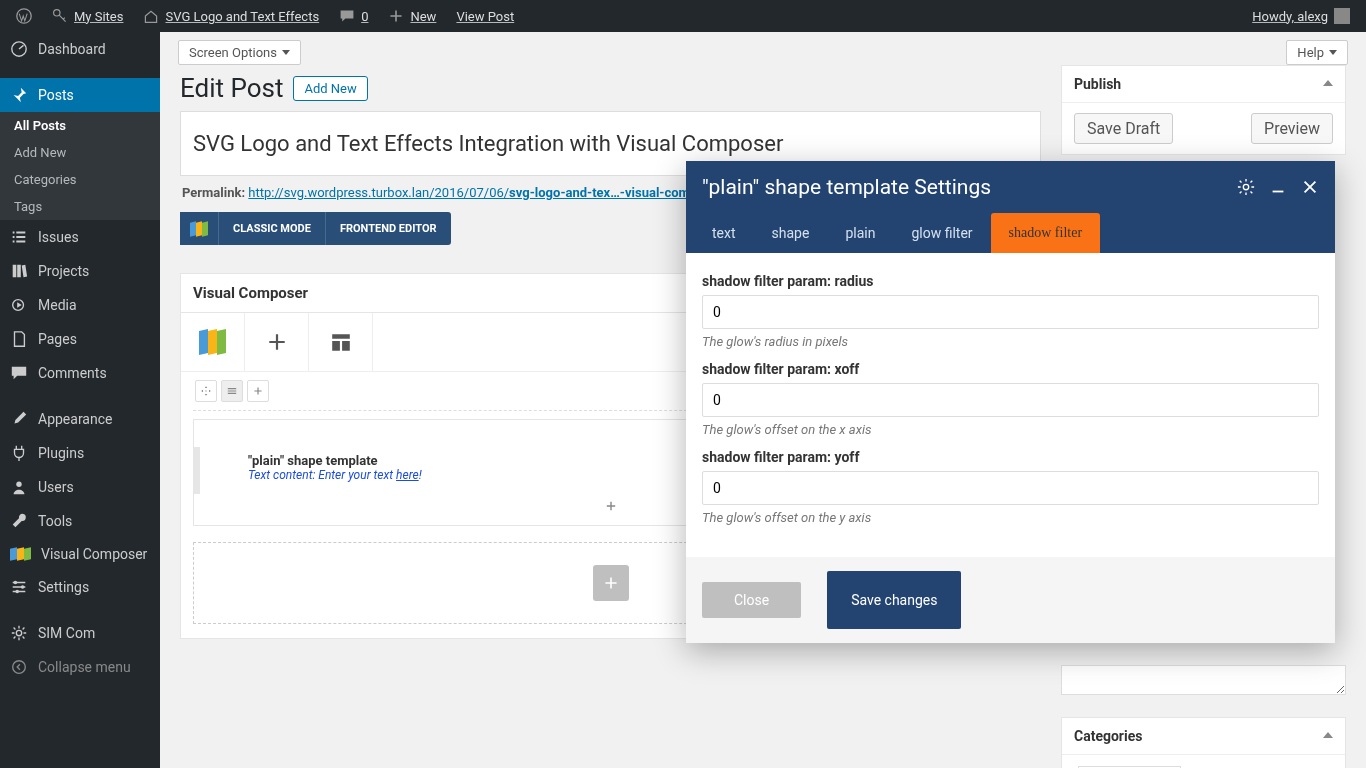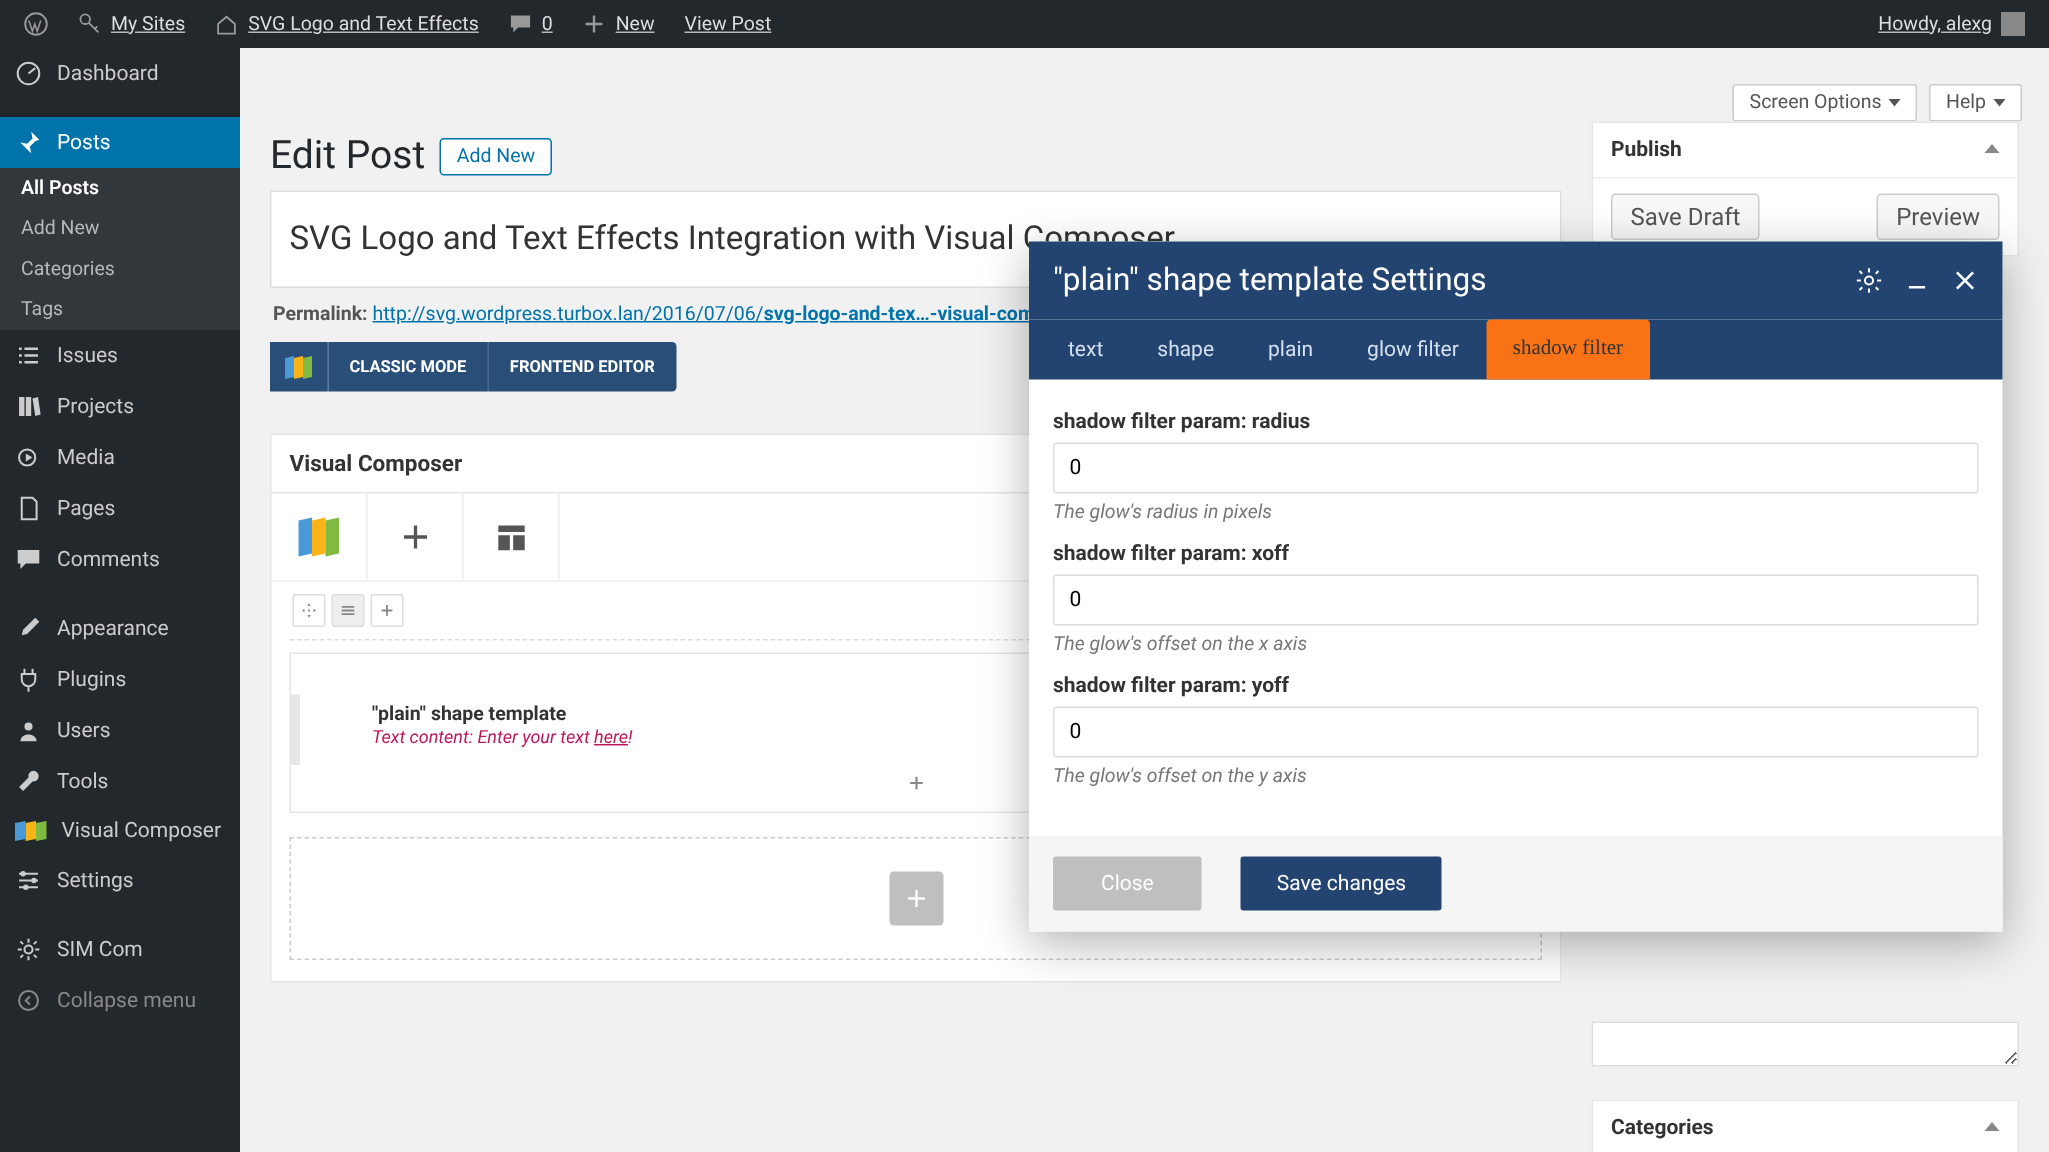--- a/index.html
+++ b/index.html
@@ -23,21 +23,21 @@
 .sidebar .submenu .sub { padding:6px 12px 6px 14px; font-size:13px; color:#b4b9be; cursor:pointer; }
 .sidebar .submenu .sub.active { color:#fff; font-weight:600; }
 .sidebar .sep { height:12px; }
 
 .vc-icon { display:flex; gap:0; }
 .vc-icon span { width:7px; height:12px; transform:skewY(-12deg); }
 .vc-icon .c1{background:#4b9ad8;} .vc-icon .c2{background:#f9b418;} .vc-icon .c3{background:#7fba42;}
 
 
 .main { position:absolute; top:32px; left:160px; right:0; bottom:0; overflow:hidden; }
-.top-controls { display:flex; justify-content:flex-end; padding:24px 18px 0; gap:8px; }
+.top-controls { display:flex; justify-content:space-between; padding:8px 18px 0; gap:8px; }
 .screen-btn { background:#fff; border:1px solid #ccc; padding:4px 10px; font-size:13px; color:#555; border-radius:2px; cursor:pointer; display:flex; align-items:center; gap:5px;}
 .screen-btn .tri { width:0;height:0;border-left:4px solid transparent;border-right:4px solid transparent;border-top:5px solid #555;}
 
 .content { padding:0 20px 20px; display:flex; gap:20px; }
 .col-main { flex:1; min-width:0; }
 .col-side { width:285px; }
 
 h1.edit-title { font-size:26px; font-weight:400; color:#23282d; padding:8px 0 8px; display:flex; align-items:center; gap:10px;}
 .addnew-btn { border:1px solid #0073aa; color:#0073aa; background:#fff; padding:4px 10px; font-size:13px; border-radius:3px; cursor:pointer; }
 
@@ -64,21 +64,21 @@
 .vc-row-controls { display:flex; gap:4px; padding:8px 2px; border-bottom:1px dashed #ddd;}
 .rc-btn { width:22px;height:22px;border:1px solid #ddd;border-radius:2px;display:flex;align-items:center;justify-content:center;cursor:pointer;}
 .rc-btn svg{width:12px;height:12px;fill:#888;}
 .rc-btn.active{background:#eee;}
 
 .vc-element { border:1px solid #e5e5e5; margin:8px 12px 0; position:relative;}
 .vc-element .el-controls { text-align:right; padding:4px 6px;}
 .vc-element .el-controls svg{width:14px;height:14px;fill:#777;margin-left:6px;cursor:pointer;}
 .vc-element .el-body { padding:6px 30px 12px 48px; font-size:13px; border-left:6px solid #e6e6e6; margin:0;}
 .vc-element .el-title{font-weight:700;color:#333;}
-.vc-element .el-desc{font-style:italic;color:#be185d;font-size:12px;}
+.vc-element .el-desc{font-style:italic;color:#1d4ed8;font-size:12px;}
 .vc-element .el-desc u{text-decoration:underline;}
 .vc-add-below{text-align:center;padding:4px 0 8px;}
 .vc-add-below svg{width:14px;height:14px;fill:#888;cursor:pointer;}
 
 .vc-empty{ margin:16px 12px 14px; border:1px dashed #ccc; padding:22px 0; text-align:center;}
 .vc-empty .plus-btn{display:inline-flex;width:36px;height:36px;background:#bfbfbf;border-radius:3px;align-items:center;justify-content:center;cursor:pointer;}
 .vc-empty svg{fill:#fff;width:16px;height:16px;}
 
 
 .metabox{background:#fff;border:1px solid #e5e5e5;margin-bottom:20px;}
@@ -101,21 +101,21 @@
 .modal-tabs{background:#234471;display:flex;padding:0 8px;}
 .modal-tabs div{padding:12px 18px;color:#d4e0ee;font-size:14px;cursor:pointer;}
 .modal-tabs div.active{background:#f97316;color:#333;border-radius:3px 3px 0 0;font-family:Liberation Serif, serif;}
 .modal-body{padding:20px 16px;max-height:340px;overflow:hidden;}
 .form-group{margin-bottom:10px;}
 .form-label{font-size:14px;font-weight:700;color:#333;margin-bottom:6px;display:block;}
 .form-input{width:100%;border:1px solid #ddd;padding:8px 10px;font-size:14px;border-radius:2px;}
 .form-desc{font-style:italic;color:#777;font-size:13px;margin:5px 0 12px;}
 .modal-footer{background:#f5f5f5;padding:14px 16px;display:flex;gap:26px;align-items:center;}
 .btn-grey{background:#bfbfbf;color:#fff;padding:10px 32px;border:none;font-size:14px;border-radius:2px;cursor:pointer;}
-.btn-blue{background:#234471;color:#fff;padding:10px 24px;border:none;font-size:14px;border-radius:2px;cursor:pointer;}
+.btn-blue{background:#234471;color:#fff;padding:21px 24px;border:none;font-size:14px;border-radius:2px;cursor:pointer;}
 </style>
 </head>
 <body>
 
 <div class="adminbar">
   <div class="left">
     <div class="item">
         <svg viewBox="0 0 20 20">
           <circle cx="10" cy="10" r="9" fill="none" stroke="#999" stroke-width="1.6"></circle>
           <path d="M4 7l3 9 2-6 2 6 3-9" stroke="#999" stroke-width="1.3" fill="none"></path>

